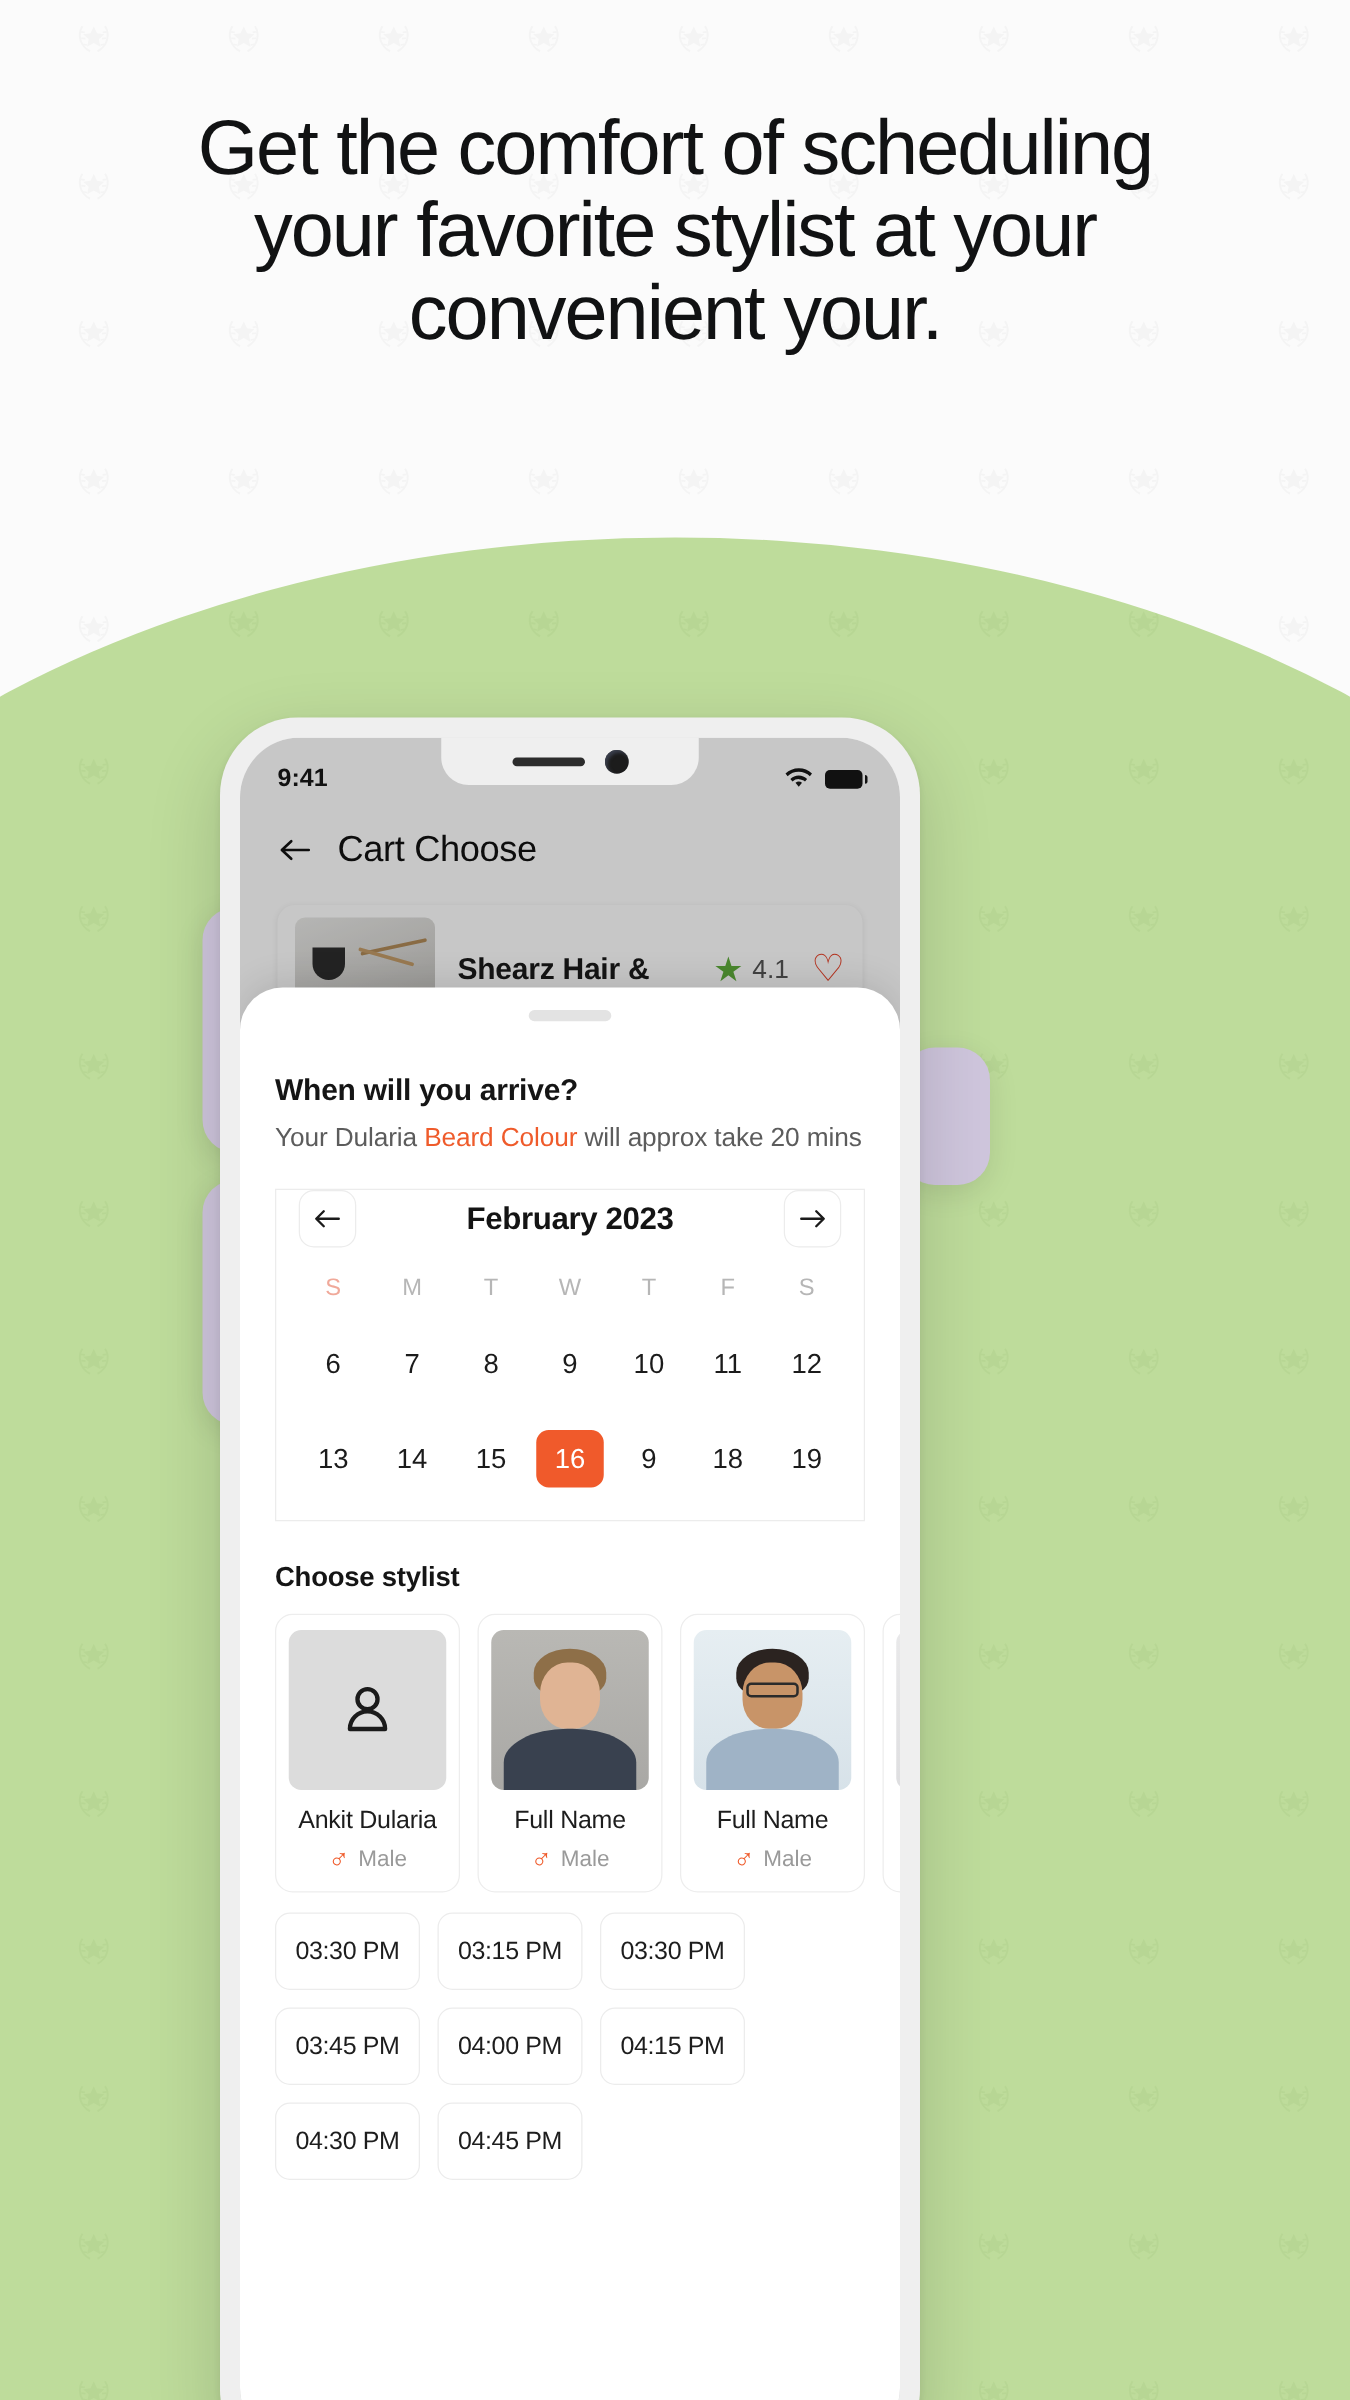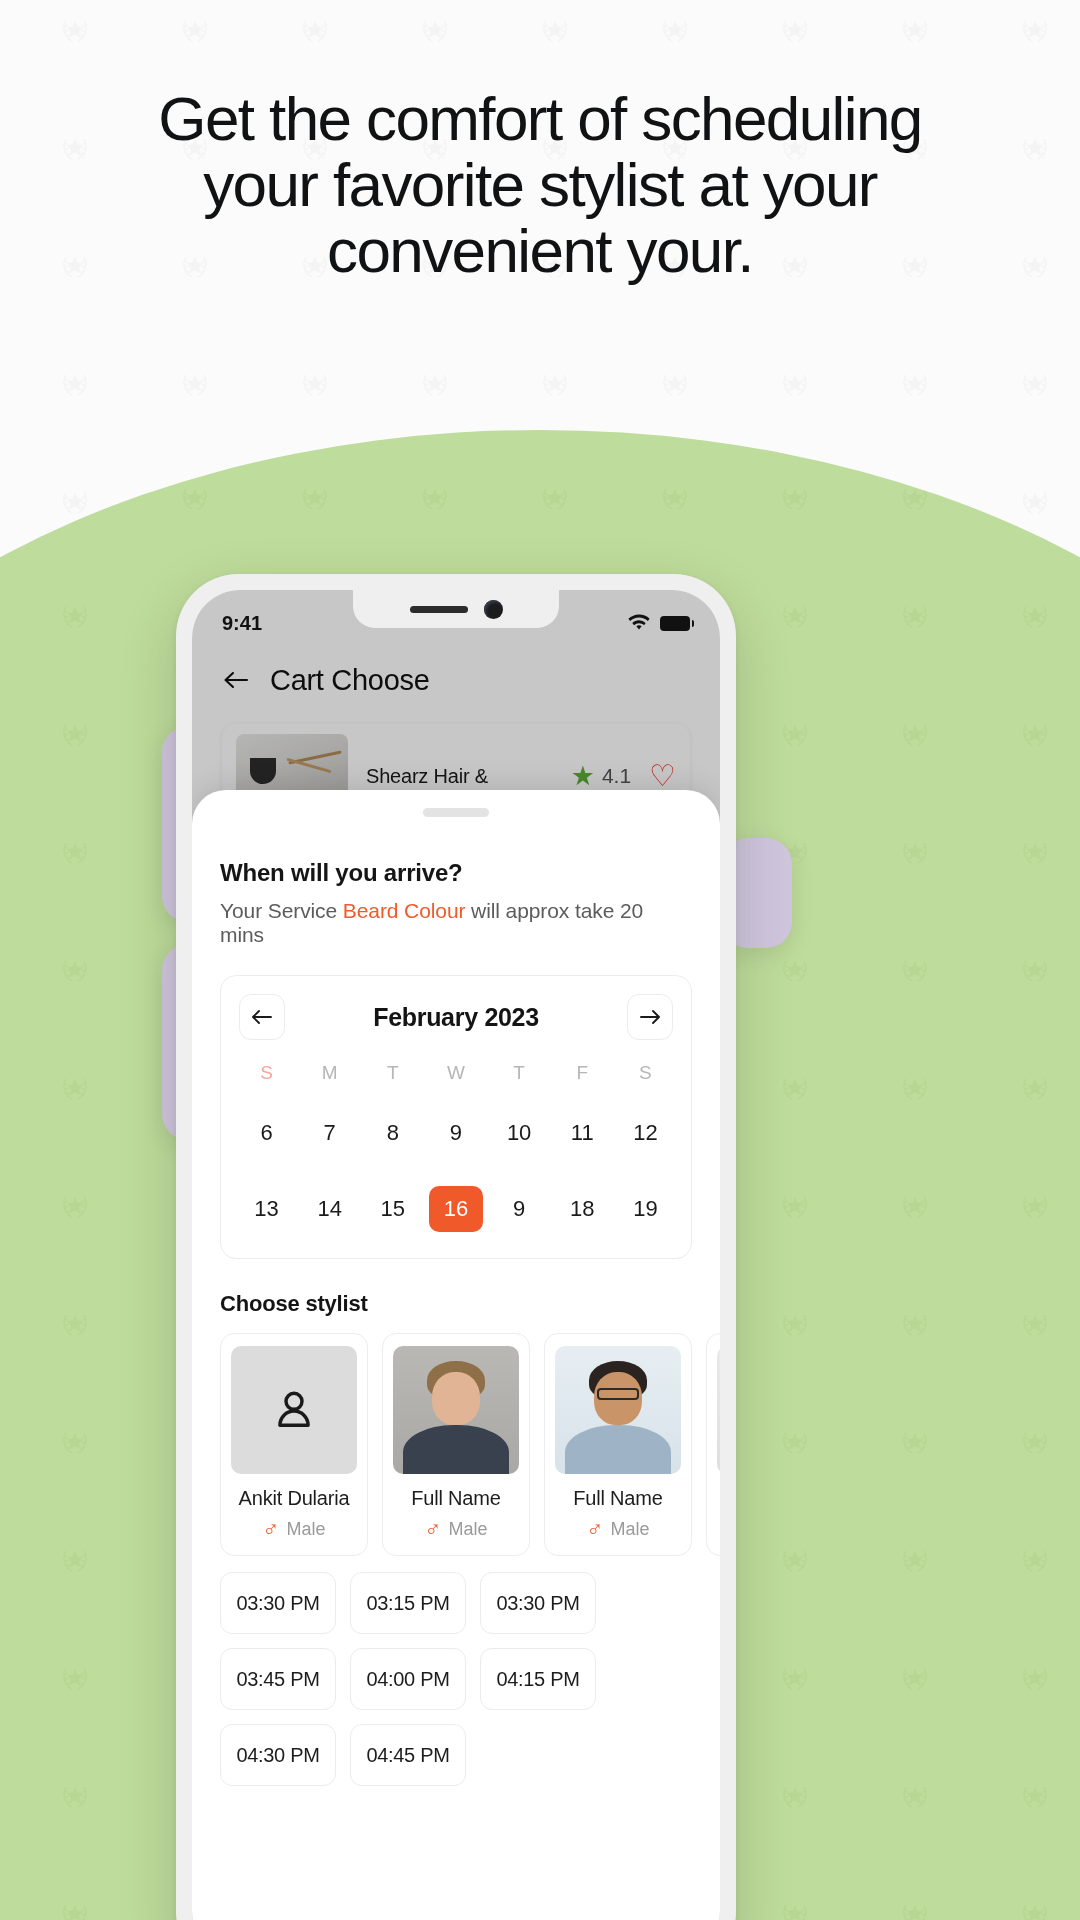--- a/index.html
+++ b/index.html
@@ -156,21 +156,21 @@
     width: 112px; height: 84px; border-radius: 8px; flex: none;
     background: linear-gradient(160deg,#e9e9e7 0%,#d7d6d3 45%,#bdbcb8 100%);
     position: relative; overflow: hidden;
   }
   #salon-thumb .fan { position:absolute; top: 22px; left: 52px; width: 54px; height: 3px;
                       background:#b08a58; border-radius:2px; transform: rotate(-12deg); }
   #salon-thumb .fan2{ position:absolute; top: 30px; left: 50px; width: 46px; height: 3px;
                       background:#c39c68; border-radius:2px; transform: rotate(16deg); }
   #salon-thumb .lamp{ position:absolute; top: 24px; left: 14px; width: 26px; height: 26px;
                       background:#2d2d2d; border-radius: 0 0 16px 16px; }
-  #salon-name { font-size: 20px; font-weight: 400; color: #1a1a1a; flex: 1; letter-spacing:-.2px; }
+  #salon-name { font-size: 24px; font-weight: 700; color: #1a1a1a; flex: 1; letter-spacing:-.2px; }
   #salon-rating { display:flex; align-items:center; gap: 7px; font-size: 21px; color:#555; }
   .star { color: #5fae3c; font-size: 27px; line-height: 1; }
   .heart { color: #e8452c; font-size: 30px; line-height: 1; }
 
   
   #sheet {
     position: absolute;
     left: 0; right: 0; top: 200px; bottom: 0;
     background: #ffffff;
     border-radius: 34px 34px 0 0;
@@ -185,22 +185,22 @@
   }
 
   .sheet-title { font-size: 24px; font-weight: 700; color: #151515; margin-top: 42px; letter-spacing:-.2px;}
   .sheet-sub   { font-size: 21px; color: #5c5c5c; margin-top: 12px; letter-spacing:-.1px;}
   .sheet-sub .accent { color: #ef5b2b; }
 
   
   #calendar {
     margin-top: 28px;
     border: 1px solid #ececec;
-    border-radius: 16px;
-    padding: 18px 14px 22px 14px;
+    border-radius: 0;
+    padding: 0 14px 22px 14px;
   }
   #cal-head {
     display: flex; align-items: center; justify-content: space-between;
     padding: 0 4px;
   }
   .nav-btn {
     width: 46px; height: 46px; border-radius: 12px;
     border: 1px solid #ececec; background: #fff;
     display: flex; align-items: center; justify-content: center;
     font-size: 25px; color: #1b1b1b;
@@ -1946,21 +1946,21 @@
         <span class="heart">♡</span>
       </div>
 
       <div id="dim-overlay"></div>
 
       <div id="sheet">
         <div id="grabber"></div>
 
         <div class="sheet-title">When will you arrive?</div>
         <div class="sheet-sub">
-          <span>Your Service </span><span class="accent">Beard Colour</span><span> will approx take 20 mins</span>
+          <span>Your Dularia </span><span class="accent">Beard Colour</span><span> will approx take 20 mins</span>
         </div>
 
         <div id="calendar">
           <div id="cal-head">
             <div class="nav-btn">
               <svg width="24" height="20" viewBox="0 0 24 20">
                 <path d="M9 4 3 10l6 6M3.3 10H21" stroke="#1b1b1b" stroke-width="1.9" fill="none" stroke-linecap="round" stroke-linejoin="round"></path>
               </svg>
             </div>
             <div id="cal-month">February 2023</div>

